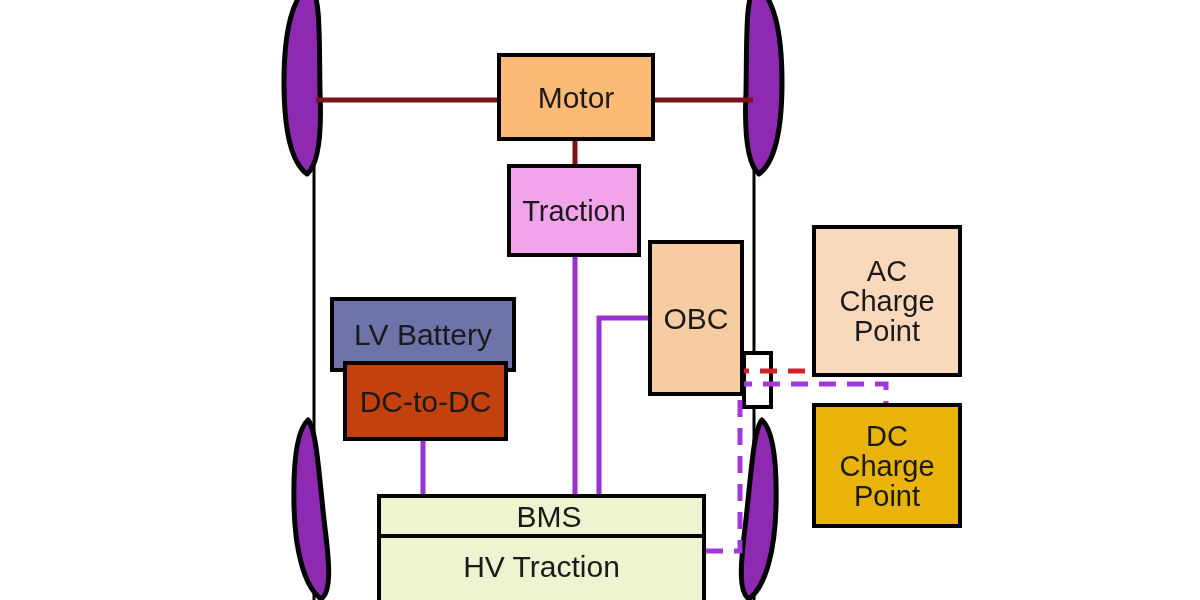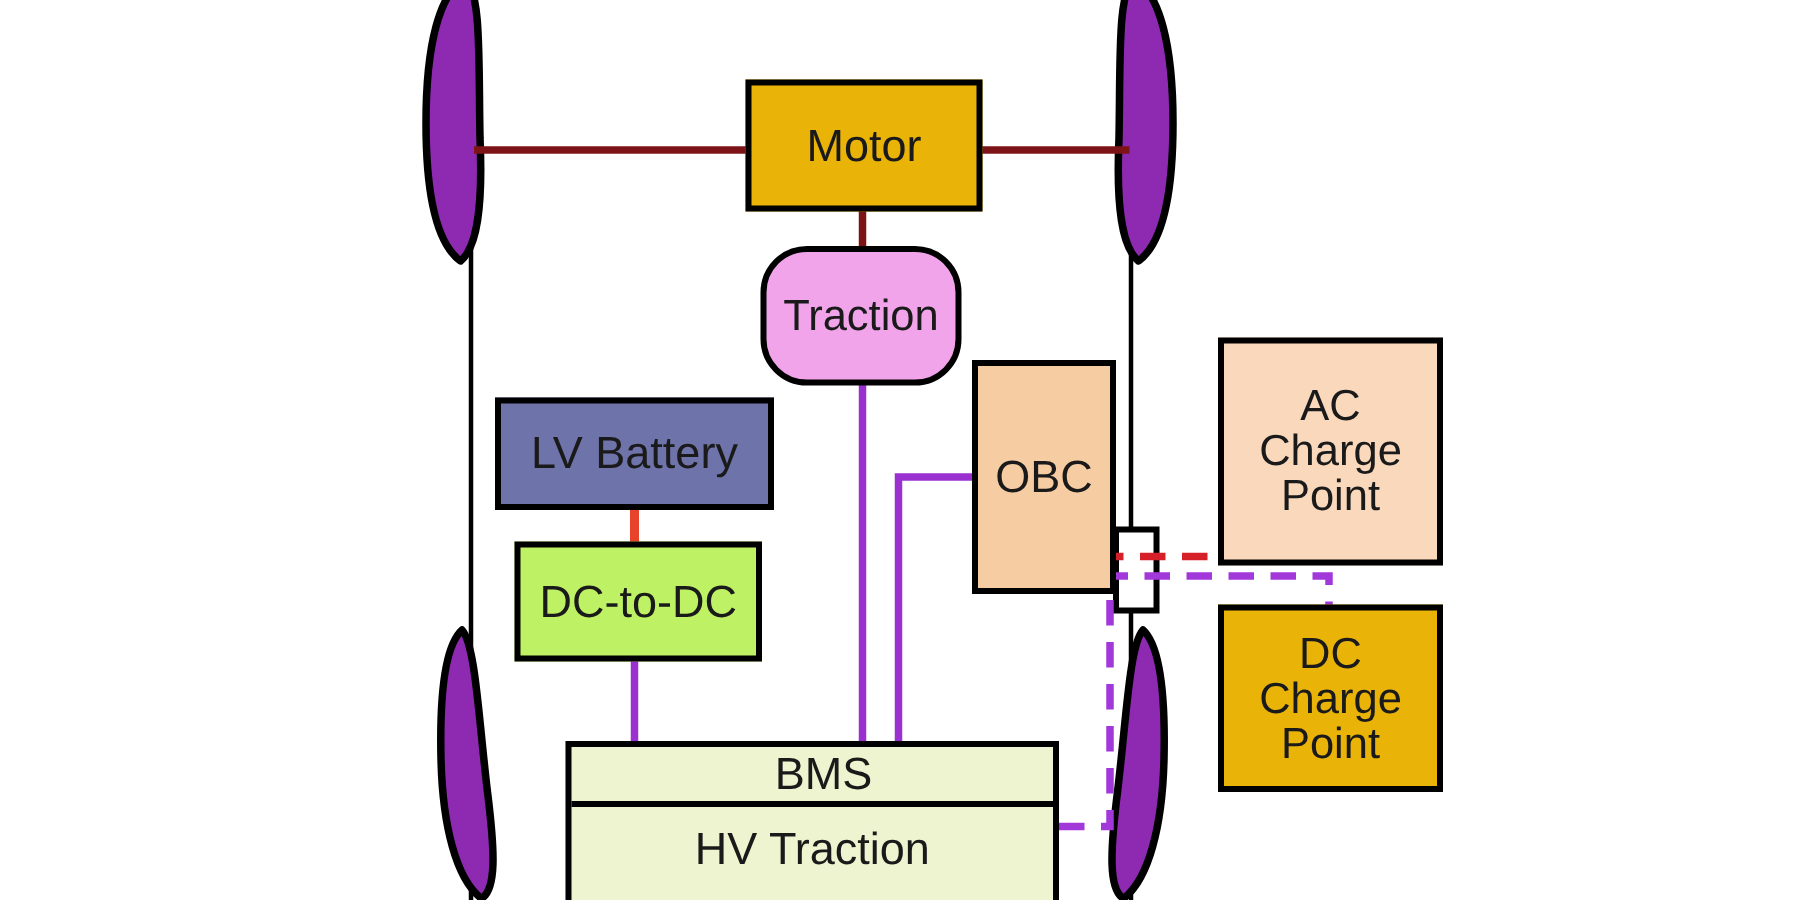--- a/index.html
+++ b/index.html
@@ -47,33 +47,33 @@
     <line x1="423" y1="438" x2="423" y2="497" stroke-width="5" stroke="#9b30d0"></line>
     <line x1="575" y1="254" x2="575" y2="497" stroke-width="5" stroke="#9b30d0"></line>
     <polyline points="650,318 599,318 599,497" fill="none" stroke-width="5" stroke="#9b30d0"></polyline>
 
     <rect x="744" y="353" width="27" height="54" stroke="#000" stroke-width="4" fill="#ffffff"></rect>
 
     <polyline points="729,318 737,318 737,371 886,371 886,353" fill="none" stroke-width="5" stroke-dasharray="17 11" stroke="#d5202a"></polyline>
     <polyline points="706,551 740,551 740,384 886,384 886,404" fill="none" stroke-width="5" stroke-dasharray="17 11" stroke="#a238da"></polyline>
   </svg>
 
-  <div class="node n-motor" style="background: #eab308;">
+  <div class="node n-motor" style="background: #fdba74;">
     <span>Motor</span>
   </div>
 
-  <div class="node n-traction" style="background: rgb(242, 164, 235); border-radius: 31px;">
+  <div class="node n-traction" style="background: rgb(242, 164, 235);">
     <span>Traction</span>
   </div>
 
-  <div class="node n-lv" style="background: rgb(110, 115, 170);">
+  <div class="node n-lv" style="background: rgb(110, 115, 170); margin-top: 32px;">
     <span>LV Battery</span>
   </div>
 
-  <div class="node n-dcdc" style="background: #bef264;">
+  <div class="node n-dcdc" style="background: #c2410c;">
     <span>DC-to-DC</span>
   </div>
 
   <div class="node n-obc" style="background: rgb(246, 205, 163);">
     <span>OBC</span>
   </div>
 
   <div class="node n-ac" style="background: rgb(250, 216, 188);">
     <span>AC</span>
     <span>Charge</span>

